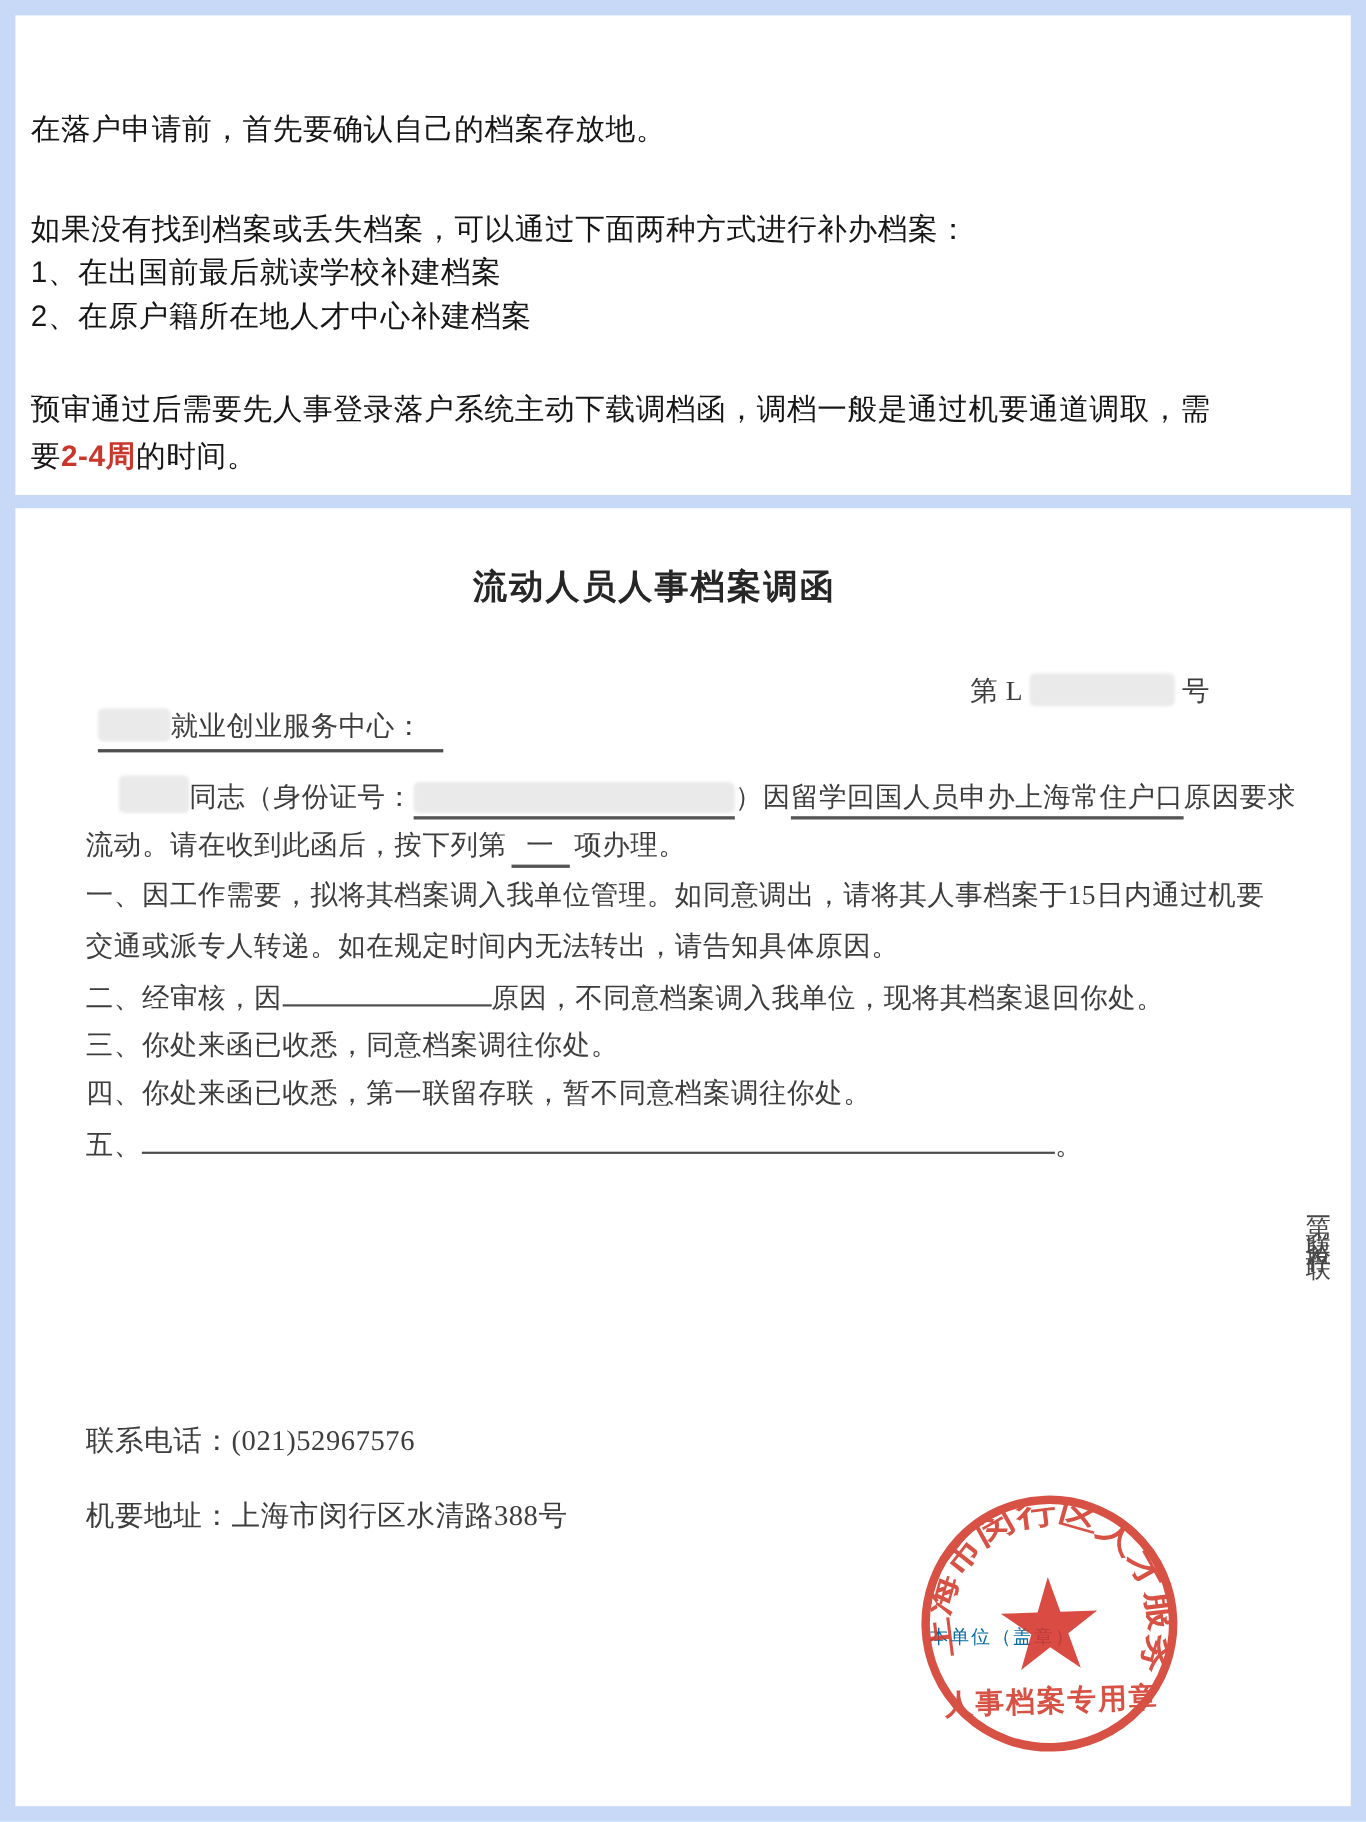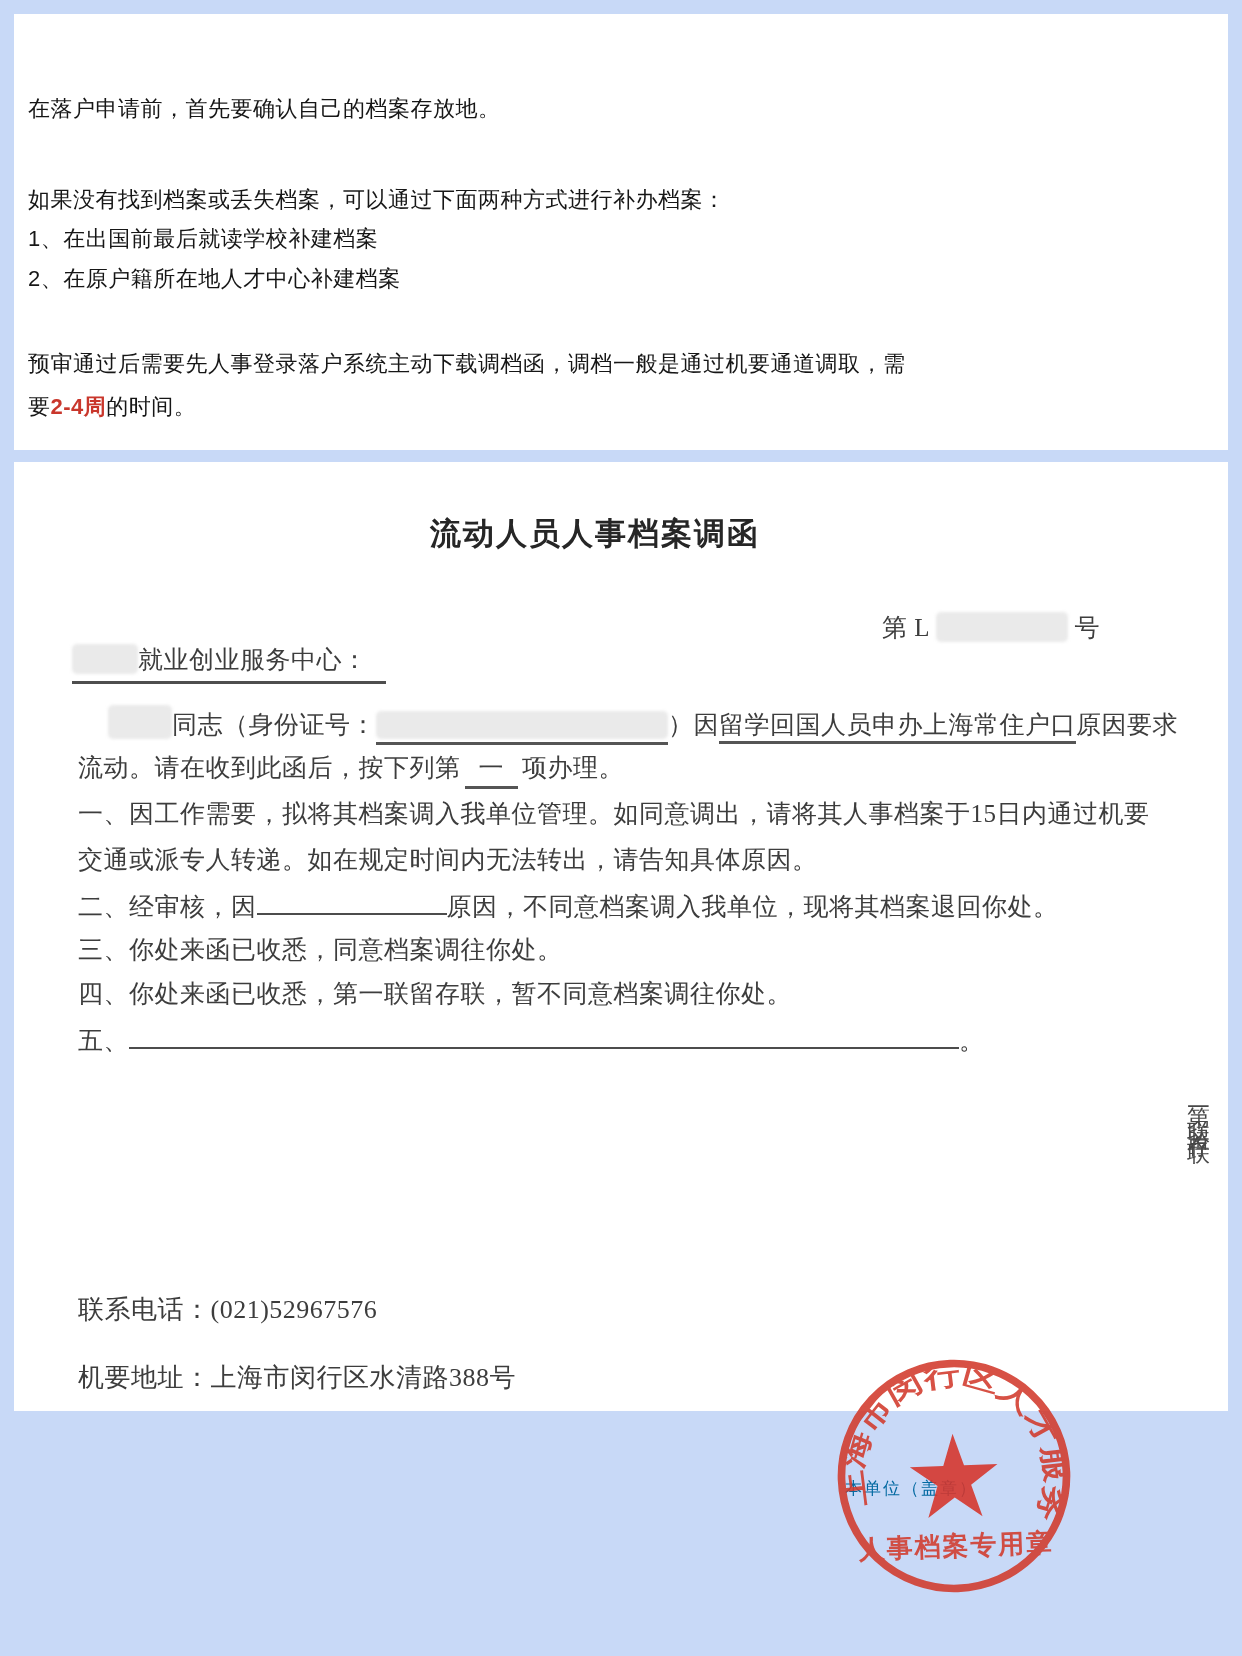--- a/index.html
+++ b/index.html
@@ -4,26 +4,26 @@
 <style>
   html,body{margin:0;padding:0;}
   body{
     width:1242px;height:1656px;position:relative;
     background:#c8d9f7;
     font-family:"Liberation Sans","DejaVu Sans",sans-serif;
     overflow:hidden;
   }
   .card{position:absolute;background:#ffffff;}
   #card-intro{left:14px;top:14px;width:1214px;height:436px;}
-  #card-letter{left:14px;top:462px;width:1214px;height:949px;}
+  #card-letter{left:14px;top:462px;width:1214px;height:1180px;}
 
   
   .intro-line{
     position:absolute;left:14px;white-space:nowrap;
-    font-size:22px;font-weight:500;color:#161616;letter-spacing:.5px;
+    font-size:27px;font-weight:500;color:#161616;letter-spacing:.5px;
   }
   .intro-em{font-weight:700;}
 
   
   .letter-text{
     position:absolute;white-space:nowrap;
     font-family:"Liberation Serif","DejaVu Serif",serif;
     font-size:25px;color:#3d3d3d;letter-spacing:.5px;
   }
   .doc-title{
@@ -68,21 +68,21 @@
 </section>
 
 <section class="card" id="card-letter">
 
   <h1 class="letter-text doc-title">流动人员人事档案调函</h1>
 
   <p class="letter-text" style="top:124px;left:868px"><span>第 L</span>
     <span class="redact" style="width:132px;height:30px"></span>
     <span>号</span></p>
 
-  <p class="letter-text" style="top:156px;left:58px"><span class="u-group"><span class="redact" style="width:66px;height:30px"></span><span>就业创业服务中心：</span></span></p>
+  <p class="letter-text" style="top:156px;left:75px"><span class="u-group"><span class="redact" style="width:66px;height:30px"></span><span>就业创业服务中心：</span></span></p>
 
   <p class="letter-text" style="top:218px;left:94px"><span class="redact" style="width:64px;height:34px"></span><span>同志（身份证号：</span><span class="u-wrap"><span class="redact" style="width:292px;height:28px"></span></span><span>）因</span><span class="u-phrase">留学回国人员申办上海常住户口</span><span>原因要求</span></p>
 
   <p class="letter-text" style="top:264px;left:64px"><span>流动。请在收到此函后，按下列第</span><span class="u-choice">一</span><span>项办理。</span></p>
 
   <p class="letter-text" style="top:310px;left:64px">一、因工作需要，拟将其档案调入我单位管理。如同意调出，请将其人事档案于15日内通过机要</p>
   <p class="letter-text" style="top:356px;left:64px">交通或派专人转递。如在规定时间内无法转出，请告知具体原因。</p>
 
   <p class="letter-text" style="top:400px;left:64px"><span>二、经审核，因</span><span class="blank-line" style="width:190px"></span><span>原因，不同意档案调入我单位，现将其档案退回你处。</span></p>
 

